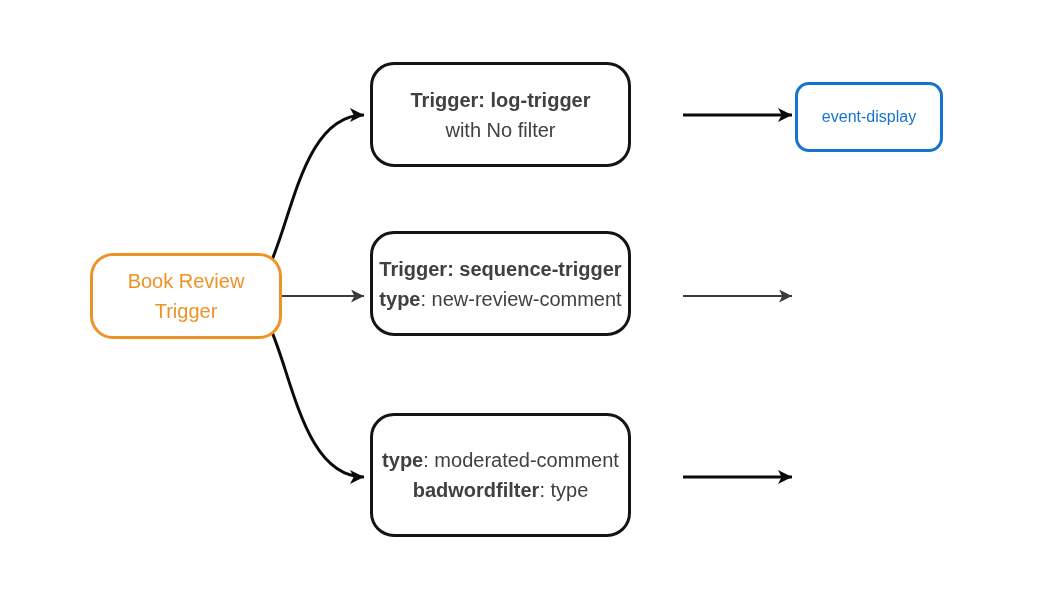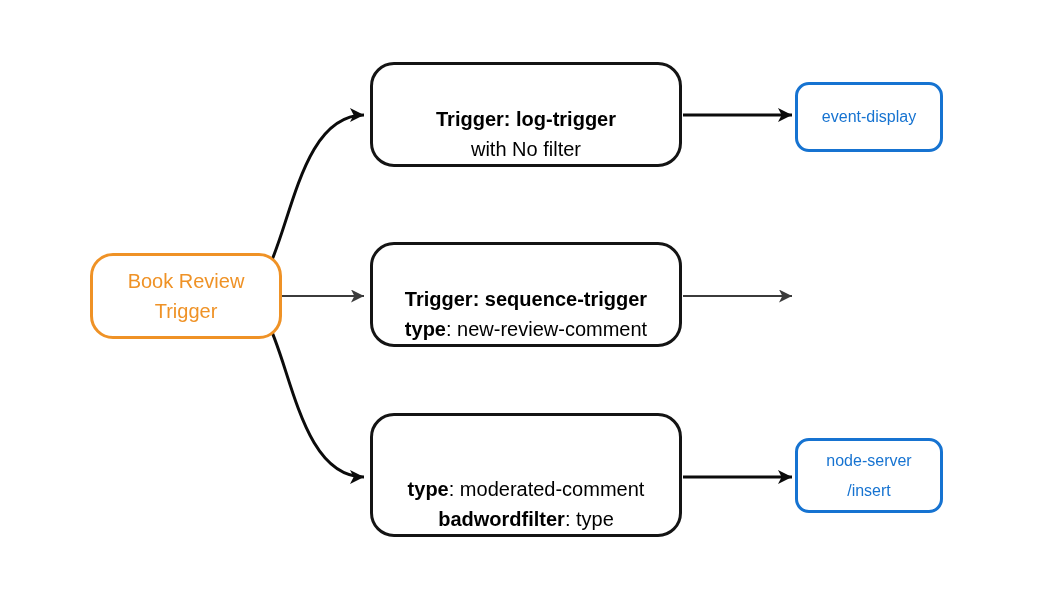--- a/index.html
+++ b/index.html
@@ -42,30 +42,29 @@
     width: 192px;
     height: 86px;
     border: 3px solid #EF9226;
     border-radius: 23px;
     color: #EF9226;
     font-size: 20px;
     margin-left: 44px;
   }
   .trigger {
     left: 370px;
-    width: 312px;
+    width: 261px;
     border: 3px solid #141414;
     border-radius: 24px;
-    color: #000000;
+    color: #404040;
     font-size: 20px;
-    justify-content: flex-end;
   }
   .trigger .b { font-weight: 700; }
   .t1 { top: 62px;  height: 105px; }
-  .t2 { top: 242px; height: 105px; }
+  .t2 { top: 231px; height: 105px; }
   .t3 { top: 413px; height: 124px; }
   .sink {
     left: 795px;
     width: 148px;
     border: 3px solid #1673D1;
     border-radius: 14px;
     color: #1673D1;
     font-size: 16px;
   }
   .s1 { top: 82px;  height: 70px; }
@@ -128,18 +127,14 @@
     <div class="line">
       <span class="b">badwordfilter</span><span>: type</span>
     </div>
   </div>
 
   <div class="node sink s1">
     <div class="line">event-display</div>
   </div>
 
 
-  <div class="node sink s3">
-    <div class="line">node-server</div>
-    <div class="line">/insert</div>
-  </div>
 
 </div>
 
 </body></html>

